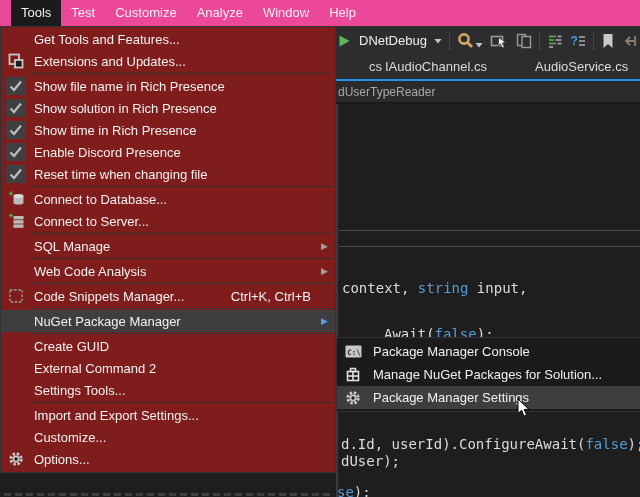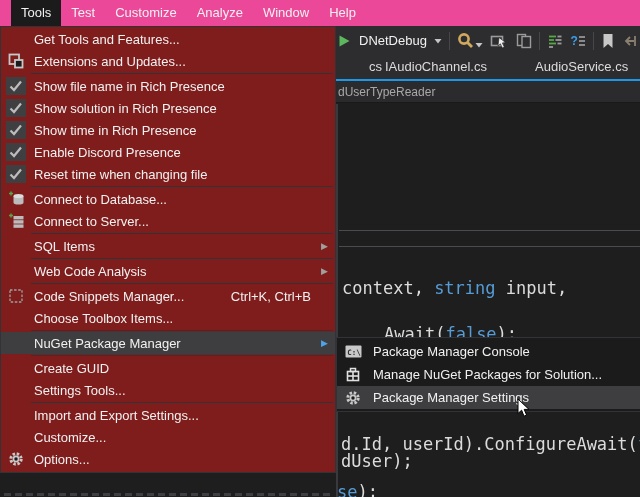--- a/index.html
+++ b/index.html
@@ -25,21 +25,21 @@
   .tab:nth-of-type(1) { left:337px;margin-left:32px; }
   .tab:nth-of-type(2) { left:385px; }
   .tab:nth-of-type(3) { left:535px; }
 
   .breadcrumb { position:absolute; left:0; top:81px; right:0; height:22px; background:#2b2b2d; border-bottom:1px solid #19191a; line-height:22px; padding-left:338px; color:#a8a8a8; font-size:12px; z-index:1; box-sizing:border-box; white-space:nowrap; }
 
   
   .editor { position:absolute; left:0; top:104px; right:0; bottom:0; background:#1e1e1e; z-index:0; }
   .editor-edge { position:absolute; left:336px; top:0; bottom:0; width:2px; background:#3a3a3e; }
   .hline { position:absolute; left:339px; right:0; height:1px; background:#4b4b4f; }
-  .code-line { position:absolute; font-family:"DejaVu Sans Mono",monospace; font-size:17px; line-height:17px; white-space:pre; }
+  .code-line { position:absolute; font-family:"DejaVu Sans Mono",monospace; font-size:14px; line-height:17px; white-space:pre; }
   .code-dashes { position:absolute; left:4px; top:493px; width:330px; height:3px; z-index:12;
     background:repeating-linear-gradient(90deg,#3f3f43 0 7px, transparent 7px 11px); }
 
   
   .menu { position:absolute; left:0; top:26px; width:336px; box-sizing:border-box; background:#7f1d1d; border:1px solid #333337; padding:1px 0 2px; z-index:10; }
   .mi { display:flex; align-items:center; height:22px; position:relative; }
   .mi.hl { background:#3e3e40; }
   .mi .ico { flex:0 0 30px; display:flex; justify-content:center; align-items:center; }
   .mi .lbl { flex:1 1 auto; padding-left:3px; white-space:nowrap; }
   .mi .sc { padding-right:24px; white-space:nowrap; }
@@ -246,53 +246,53 @@
             <rect x="5.5" y="3" width="10" height="3.4" fill="#bcbcbc"></rect>
             <rect x="5.5" y="7.2" width="10" height="3.4" fill="#bcbcbc"></rect>
             <rect x="5.5" y="11.4" width="10" height="3.4" fill="#bcbcbc"></rect>
           </svg>
         </span>
         <span class="lbl">Connect to Server...</span>
       </div>
       <div class="sep"></div>
       <div class="mi">
         <span class="ico"></span>
-        <span class="lbl">SQL Items</span>
+        <span class="lbl">SQL Manage</span>
         <span class="arrow">▶</span>
       </div>
       <div class="sep"></div>
       <div class="mi">
         <span class="ico"></span>
         <span class="lbl">Web Code Analysis</span>
         <span class="arrow">▶</span>
       </div>
       <div class="sep"></div>
       <div class="mi">
         <span class="ico">
           <svg width="16" height="16" viewBox="0 0 16 16">
             <rect x="2" y="2" width="12" height="12" fill="none" stroke="#a0a0a0" stroke-width="1.3" stroke-dasharray="2.5 1.6"></rect>
           </svg>
         </span>
         <span class="lbl">Code Snippets Manager...</span>
         <span class="sc">Ctrl+K, Ctrl+B</span>
       </div>
-      <div class="mi">
-        <span class="ico"></span>
-        <span class="lbl">Choose Toolbox Items...</span>
-      </div>
       <div class="sep"></div>
       <div class="mi hl">
         <span class="ico"></span>
         <span class="lbl">NuGet Package Manager</span>
         <span class="arrow blue">▶</span>
       </div>
       <div class="sep"></div>
       <div class="mi">
         <span class="ico"></span>
         <span class="lbl">Create GUID</span>
+      </div>
+      <div class="mi">
+        <span class="ico"></span>
+        <span class="lbl">External Command 2</span>
       </div>
       <div class="mi">
         <span class="ico"></span>
         <span class="lbl">Settings Tools...</span>
       </div>
       <div class="sep"></div>
       <div class="mi">
         <span class="ico"></span>
         <span class="lbl">Import and Export Settings...</span>
       </div>

